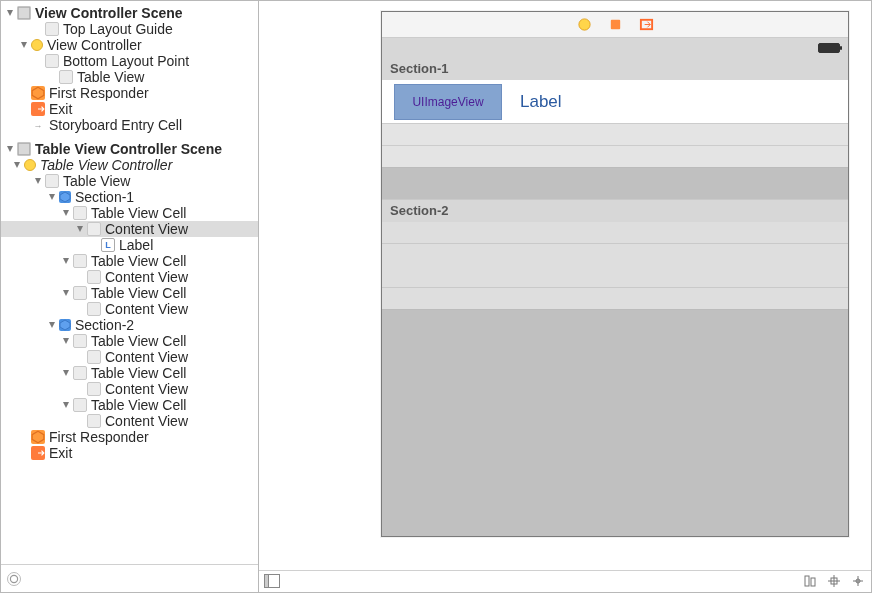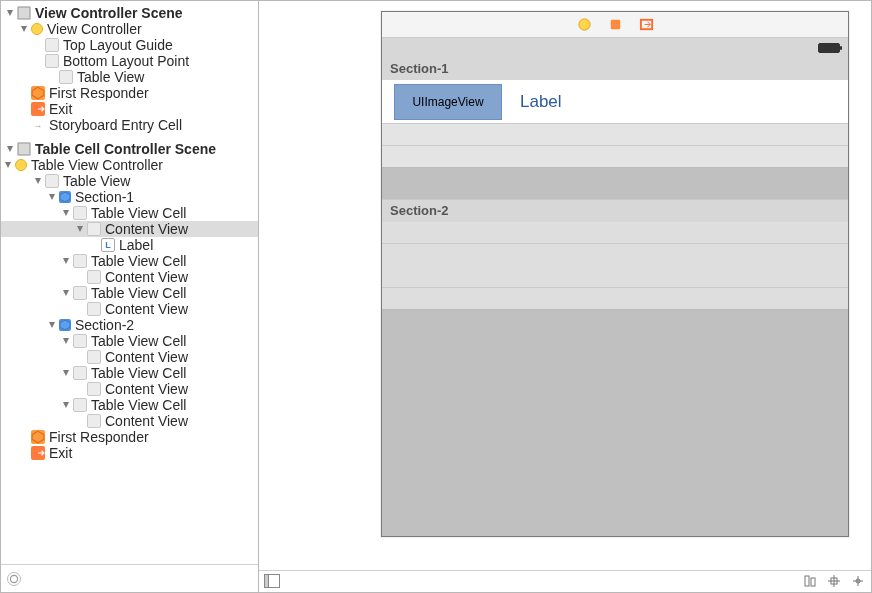--- a/index.html
+++ b/index.html
@@ -150,21 +150,21 @@
     height:44px;
     display:flex;
     align-items:center;
   }
   .cell.empty { background:#e4e4e4; }
   .cell.empty2 { background:#dedede; height:46px; }
   .gap { height:32px; background:#c0c0c0; border-bottom:1px solid #c9c9c9; }
   .uiimage {
     width:108px;height:36px;
     background:#84a4d0;
-    color:#000000;
+    color:#4c1d95;
     font-size:12px;
     font-weight:500;
     display:flex;align-items:center;justify-content:center;
     margin-left:12px;
     border:1px solid #6d8ec0;
   }
   .celllabel {
     margin-left:18px;
     font-size:17px;
     color:#2b5aa0;
@@ -203,37 +203,37 @@
               <path d="M1 1l6 3-6 3z" fill="#7a7a7a" transform="rotate(90 4 4)"></path>
             </svg>
           </span>
           <span class="ic scene">
             <svg viewBox="0 0 12 12">
               <rect x="1" y="1" width="10" height="10" fill="#d9d9d9" stroke="#aaa"></rect>
             </svg>
           </span>
           <span class="nodelabel">View Controller Scene</span>
         </div>
+        <div class="node" style="padding-left: 32px;">
+          <span class="disclosure"></span>
+          <span class="ic view"></span>
+          <span class="nodelabel">Top Layout Guide</span>
+        </div>
         <div class="node" style="padding-left: 18px;">
           <span class="disclosure">
             <svg viewBox="0 0 8 8">
               <path d="M1 1l6 3-6 3z" fill="#7a7a7a" transform="rotate(90 4 4)"></path>
             </svg>
           </span>
           <span class="ic vc"></span>
           <span class="nodelabel">View Controller</span>
         </div>
         <div class="node" style="padding-left: 32px;">
           <span class="disclosure"></span>
           <span class="ic view"></span>
-          <span class="nodelabel">Top Layout Guide</span>
-        </div>
-        <div class="node" style="padding-left: 32px;">
-          <span class="disclosure"></span>
-          <span class="ic view"></span>
           <span class="nodelabel">Bottom Layout Point</span>
         </div>
         <div class="node" style="padding-left: 46px;">
           <span class="disclosure"></span>
           <span class="ic view"></span>
           <span class="nodelabel">Table View</span>
         </div>
         <div class="node" style="padding-left: 18px;">
           <span class="disclosure"></span>
           <span class="ic cube">
@@ -263,23 +263,23 @@
           <span class="disclosure">
             <svg viewBox="0 0 8 8">
               <path d="M1 1l6 3-6 3z" fill="#7a7a7a" transform="rotate(90 4 4)"></path>
             </svg>
           </span>
           <span class="ic scene">
             <svg viewBox="0 0 12 12">
               <rect x="1" y="1" width="10" height="10" fill="#d9d9d9" stroke="#aaa"></rect>
             </svg>
           </span>
-          <span class="nodelabel">Table Cell Controller Scene</span>
-        </div>
-        <div class="node" style="padding-left: 2px;">
+          <span class="nodelabel">Table View Controller Scene</span>
+        </div>
+        <div class="node" style="padding-left: 11px; font-style: italic;">
           <span class="disclosure">
             <svg viewBox="0 0 8 8">
               <path d="M1 1l6 3-6 3z" fill="#7a7a7a" transform="rotate(90 4 4)"></path>
             </svg>
           </span>
           <span class="ic vc"></span>
           <span class="nodelabel">Table View Controller</span>
         </div>
         <div class="node" style="padding-left: 32px;">
           <span class="disclosure">

